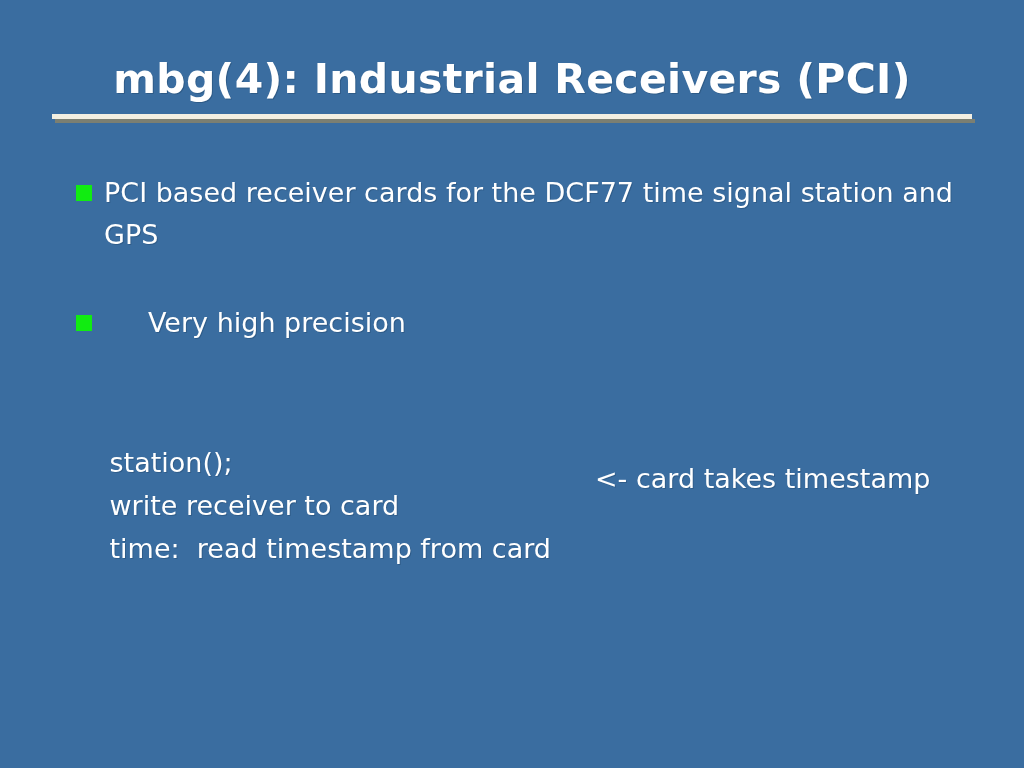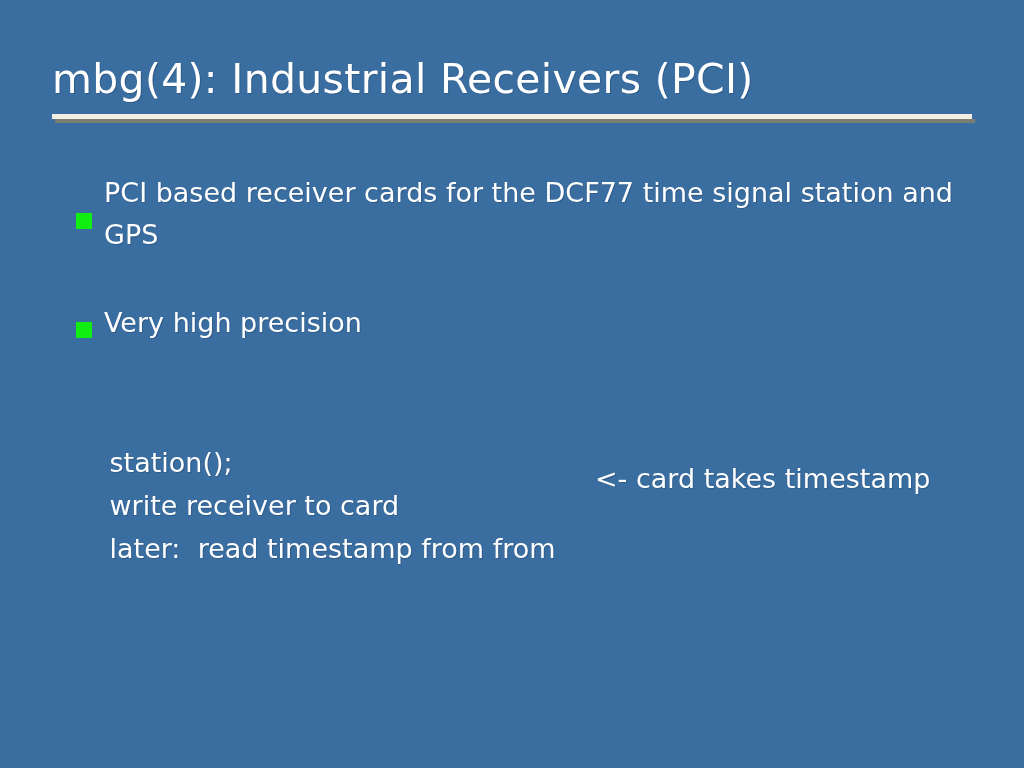--- a/index.html
+++ b/index.html
@@ -27,23 +27,24 @@
     position: absolute;
     left: 52px;
     top: 48px;
     width: 920px;
     height: 78px;
   }
 
   #slide-title {
     margin: 0;
     width: 100%;
+    text-align: center;
     font-family: "DejaVu Sans", sans-serif;
     font-size: 41px;
-    font-weight: 400;
+    font-weight: 700;
     line-height: 62px;
     color: #ffffff;
     letter-spacing: 0.3px;
     white-space: nowrap;
     text-shadow: 1px 1px 0 rgba(20,50,80,0.30);
   }
 
   #title-rule {
     position: absolute;
     left: 0;
@@ -64,24 +65,24 @@
   
   #bullets {
     position: absolute;
     left: 76px;
     top: 172px;
     width: 880px;
   }
 
   .bullet-row {
     display: flex;
-    align-items: center;
+    align-items: flex-start;
     margin-bottom: 46px;
   }
-  .bullet-row:last-child { margin-bottom: 0; }
+  .bullet-row:last-child { margin-bottom: 0; gap: 44px; }
 
   .bullet-marker {
     flex: 0 0 auto;
     width: 16px;
     height: 16px;
     background: #11ec11;
     margin-top: 13px;
     margin-right: 12px;
   }
 
@@ -152,18 +153,18 @@
     </div>
 
 
     <div class="code-line">
       <span>write receiver to card</span>
       <span class="code-comment">&lt;- card takes timestamp</span>
     </div>
 
 
     <div class="code-line">
-      <span>later:  read timestamp from from</span>
+      <span>time:  read timestamp from card</span>
     </div>
 
   </div>
 
 </div>
 
 </body></html>

